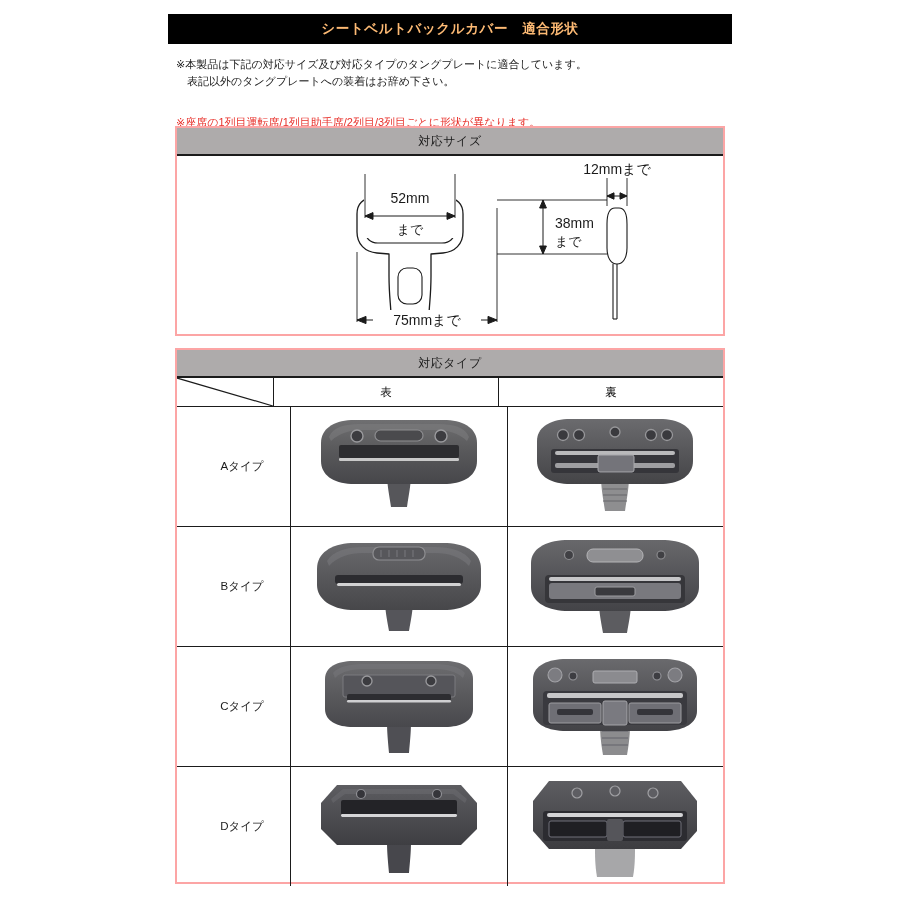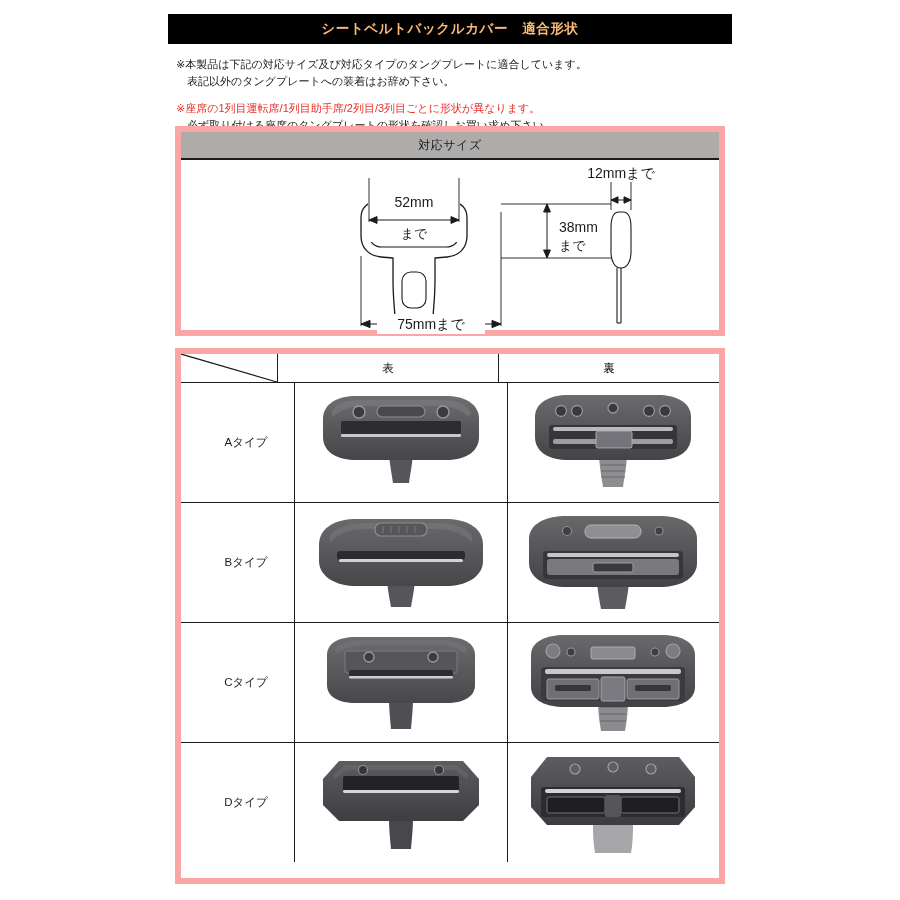--- a/index.html
+++ b/index.html
@@ -38,29 +38,29 @@
     position: absolute;
     left: 176px;
     top: 56px;
     width: 580px;
     font-size: 11px;
     line-height: 1.58;
   }
   .notes .blk { color: #1a1a1a; }
   .notes .red { color: #e8302a; margin-top: 19px; }
   .notes .indent { padding-left: 11px; display: block; }
-  .note-group { margin-bottom: 9px; }
+  .note-group { margin-bottom: 23px; }
   .note-group:last-child { margin-bottom: 0; }
 
   
   .tbl {
     position: absolute;
     left: 175px;
     box-sizing: border-box;
-    border: 6px solid #fca5a5;
+    border: 2px solid #fca5a5;
     background: #fff;
   }
   .tbl-head {
     height: 26px;
     background: #aeabab;
     border-bottom: 2px solid #1b1b1b;
     display: flex;
     align-items: center;
     justify-content: center;
     font-size: 12px;
@@ -216,20 +216,23 @@
         <polygon points="450,40 443,36.8 443,43.2"></polygon>
         <line x1="430" y1="22" x2="430" y2="50" stroke-width="0.9" fill="none"></line>
         <line x1="450" y1="22" x2="450" y2="50" stroke-width="0.9" fill="none"></line>
       </g>
       <text x="440" y="18" text-anchor="middle" font-family="Liberation Sans, sans-serif" font-size="14" fill="#1b1b1b">12mmまで</text>
     </svg>
   </div>
 </div>
 
 <div class="tbl" id="type-table">
+  <div class="tbl-head">
+    <span>対応タイプ</span>
+  </div>
 
   <div class="type-subhead">
     <div class="sub-corner">
       <svg class="diag" viewBox="0 0 96 28" preserveAspectRatio="none">
         <line x1="0" y1="0" x2="96" y2="28" stroke="#1b1b1b" stroke-width="1.2" vector-effect="non-scaling-stroke"></line>
       </svg>
     </div>
     <div class="sub-col mid">
       <span>表</span>
     </div>

